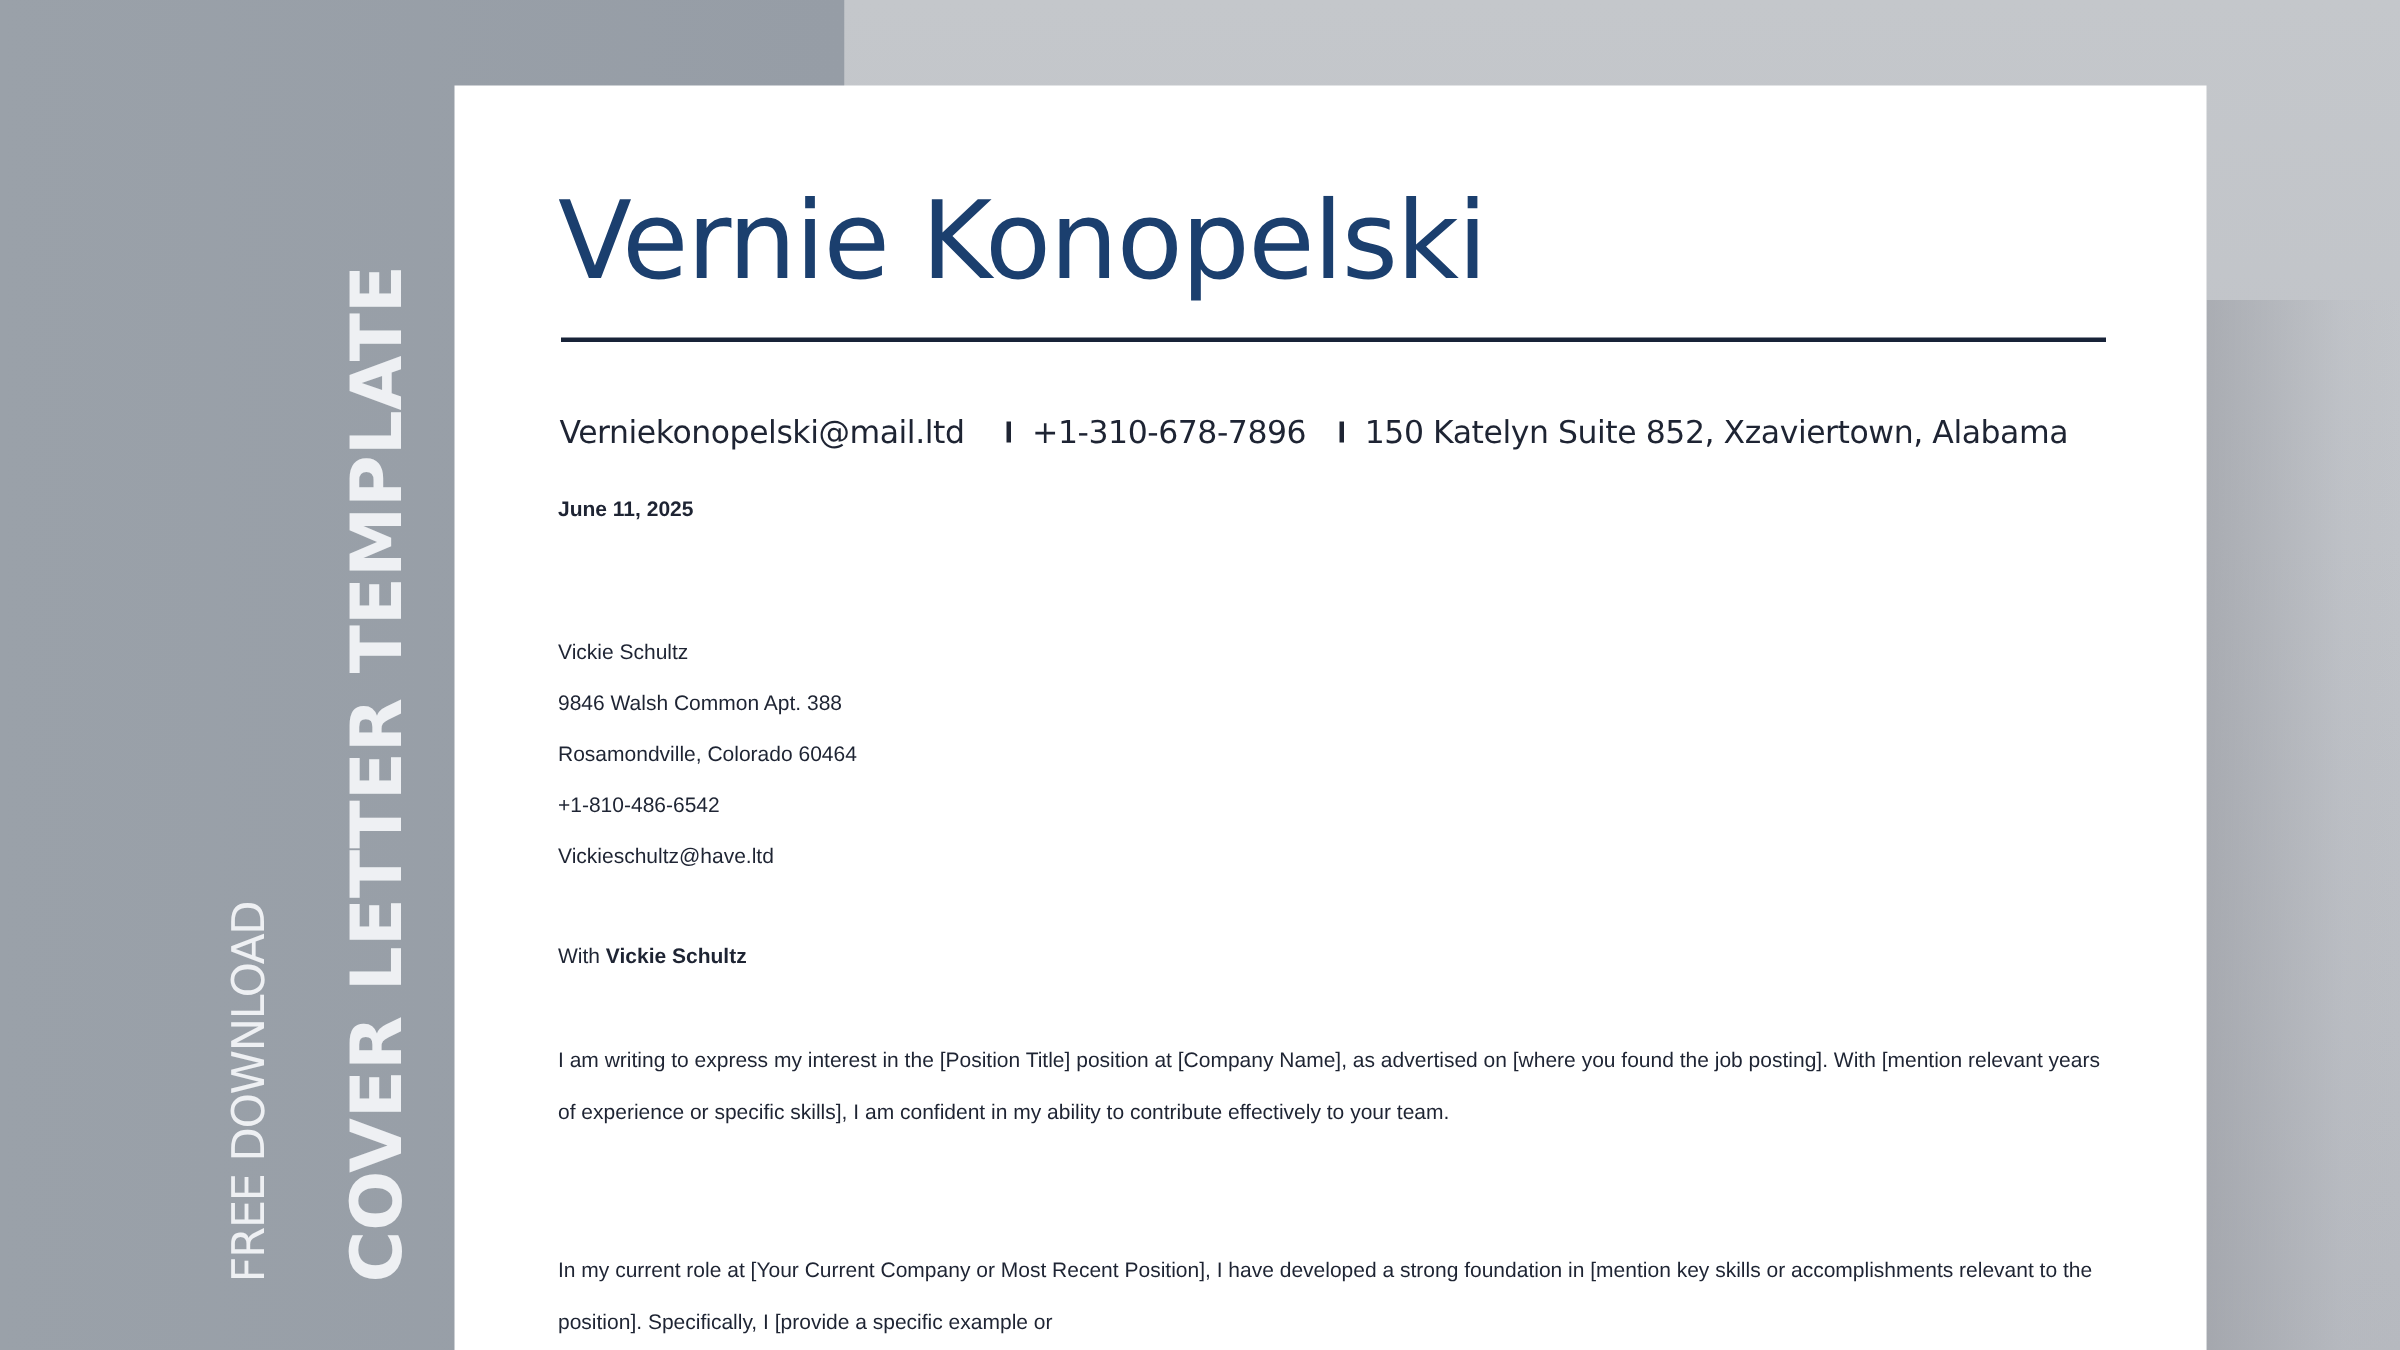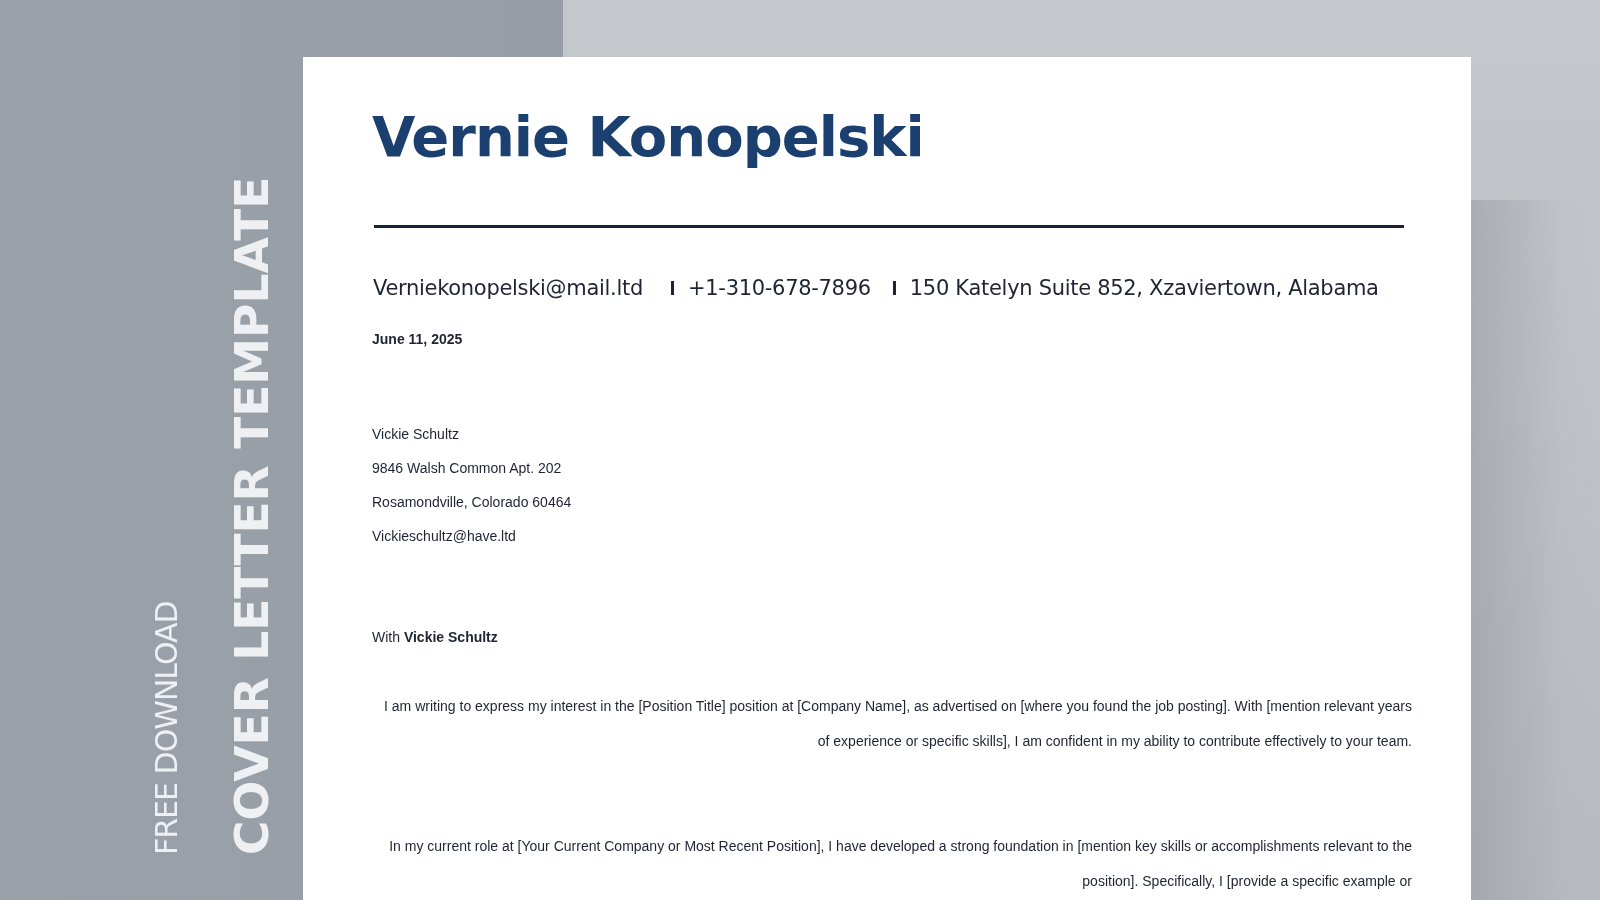--- a/index.html
+++ b/index.html
@@ -42,25 +42,25 @@
       font-weight: normal;
       font-size: 30px;
       line-height: 1;
       letter-spacing: -1px;
     }
     .paper {
       position: absolute; left: 303px; top: 57px; width: 1168px; height: 843px;
       background: #ffffff;
     }
     .name {
-      position: absolute; left: 69px; top: 46px;
+      position: absolute; left: 69px; top: 60px;
       margin: 0;
       font-family: "DejaVu Sans", sans-serif;
-      font-weight: bold;
-      font-size: 56px;
+      font-weight: normal;
+      font-size: 72px;
       letter-spacing: -1px;
       color: #1b3f6e;
       line-height: 1.2;
       white-space: nowrap;
     }
     .rule {
       position: absolute; left: 71px; top: 168px; width: 1030px; height: 3px;
       background: #182338;
     }
     .contact {
@@ -95,21 +95,20 @@
     .recipient div { white-space: nowrap; }
     .salutation {
       position: absolute; left: 69px; top: 572px;
       white-space: nowrap;
     }
     .salutation b { font-weight: bold; }
     .para {
       position: absolute; left: 69px; width: 1040px;
       line-height: 35px;
       margin: 0;
-      text-align: right;
     }
     .para1 { top: 632px; }
     .para2 { top: 772px; }
   </style>
 </head>
 <body>
 
 <div class="bg-left"></div>
 <div class="bg-right"></div>
 <div class="bg-shadow"></div>
@@ -126,22 +125,23 @@
     <span class="sep"></span>
     <span>+1-310-678-7896</span>
     <span class="sep second"></span>
     <span>150 Katelyn Suite 852, Xzaviertown, Alabama</span>
   </div>
 
   <div class="body-text date">June 11, 2025</div>
 
   <div class="body-text recipient">
     <div>Vickie Schultz</div>
-    <div>9846 Walsh Common Apt. 202</div>
+    <div>9846 Walsh Common Apt. 388</div>
     <div>Rosamondville, Colorado 60464</div>
+    <div>+1-810-486-6542</div>
     <div>Vickieschultz@have.ltd</div>
   </div>
 
   <div class="body-text salutation"><span>With </span><b>Vickie Schultz</b></div>
 
   <p class="body-text para para1">I am writing to express my interest in the [Position Title] position at [Company Name], as advertised on [where you found the job posting]. With [mention relevant years of experience or specific skills], I am confident in my ability to contribute effectively to your team.</p>
   <p class="body-text para para2">In my current role at [Your Current Company or Most Recent Position], I have developed a strong foundation in [mention key skills or accomplishments relevant to the position]. Specifically, I [provide a specific example or</p>
 </div>
 
 </body></html>

